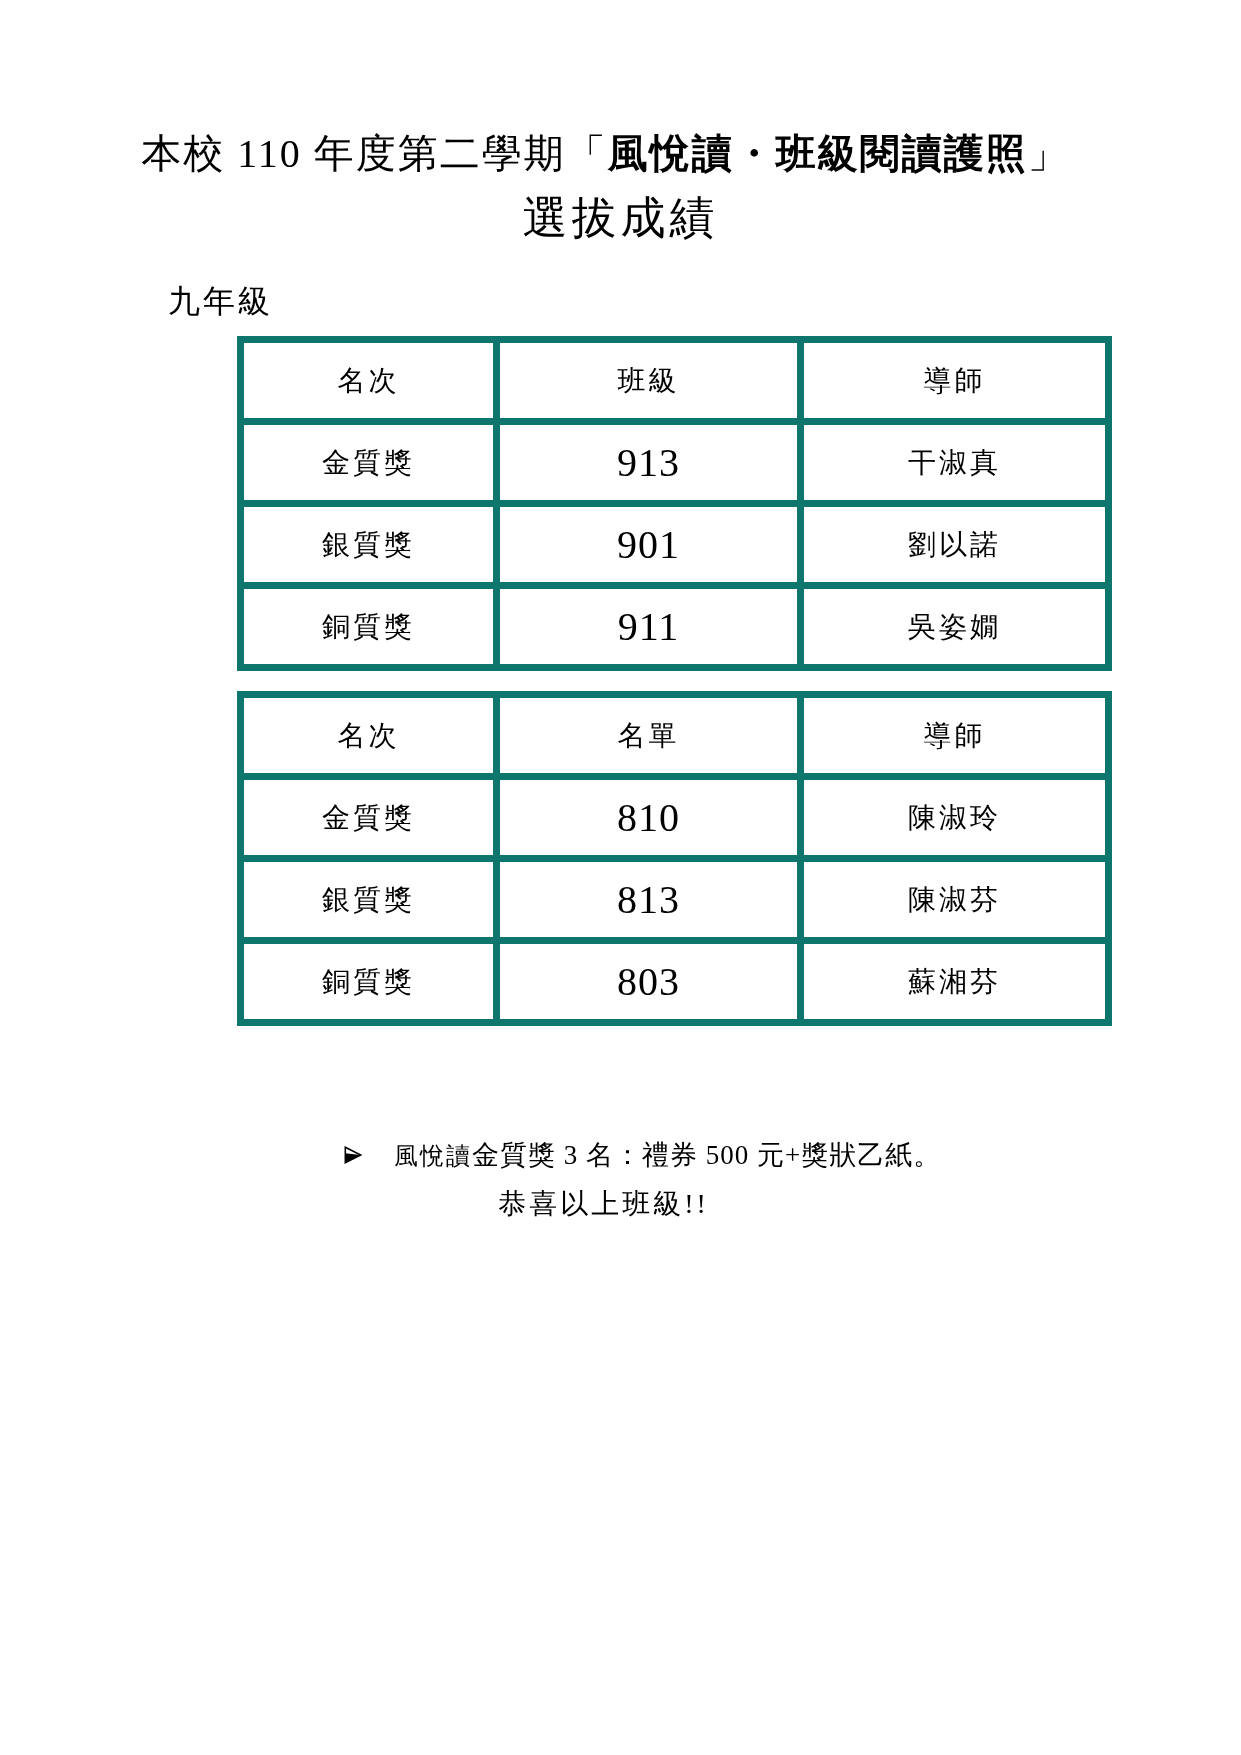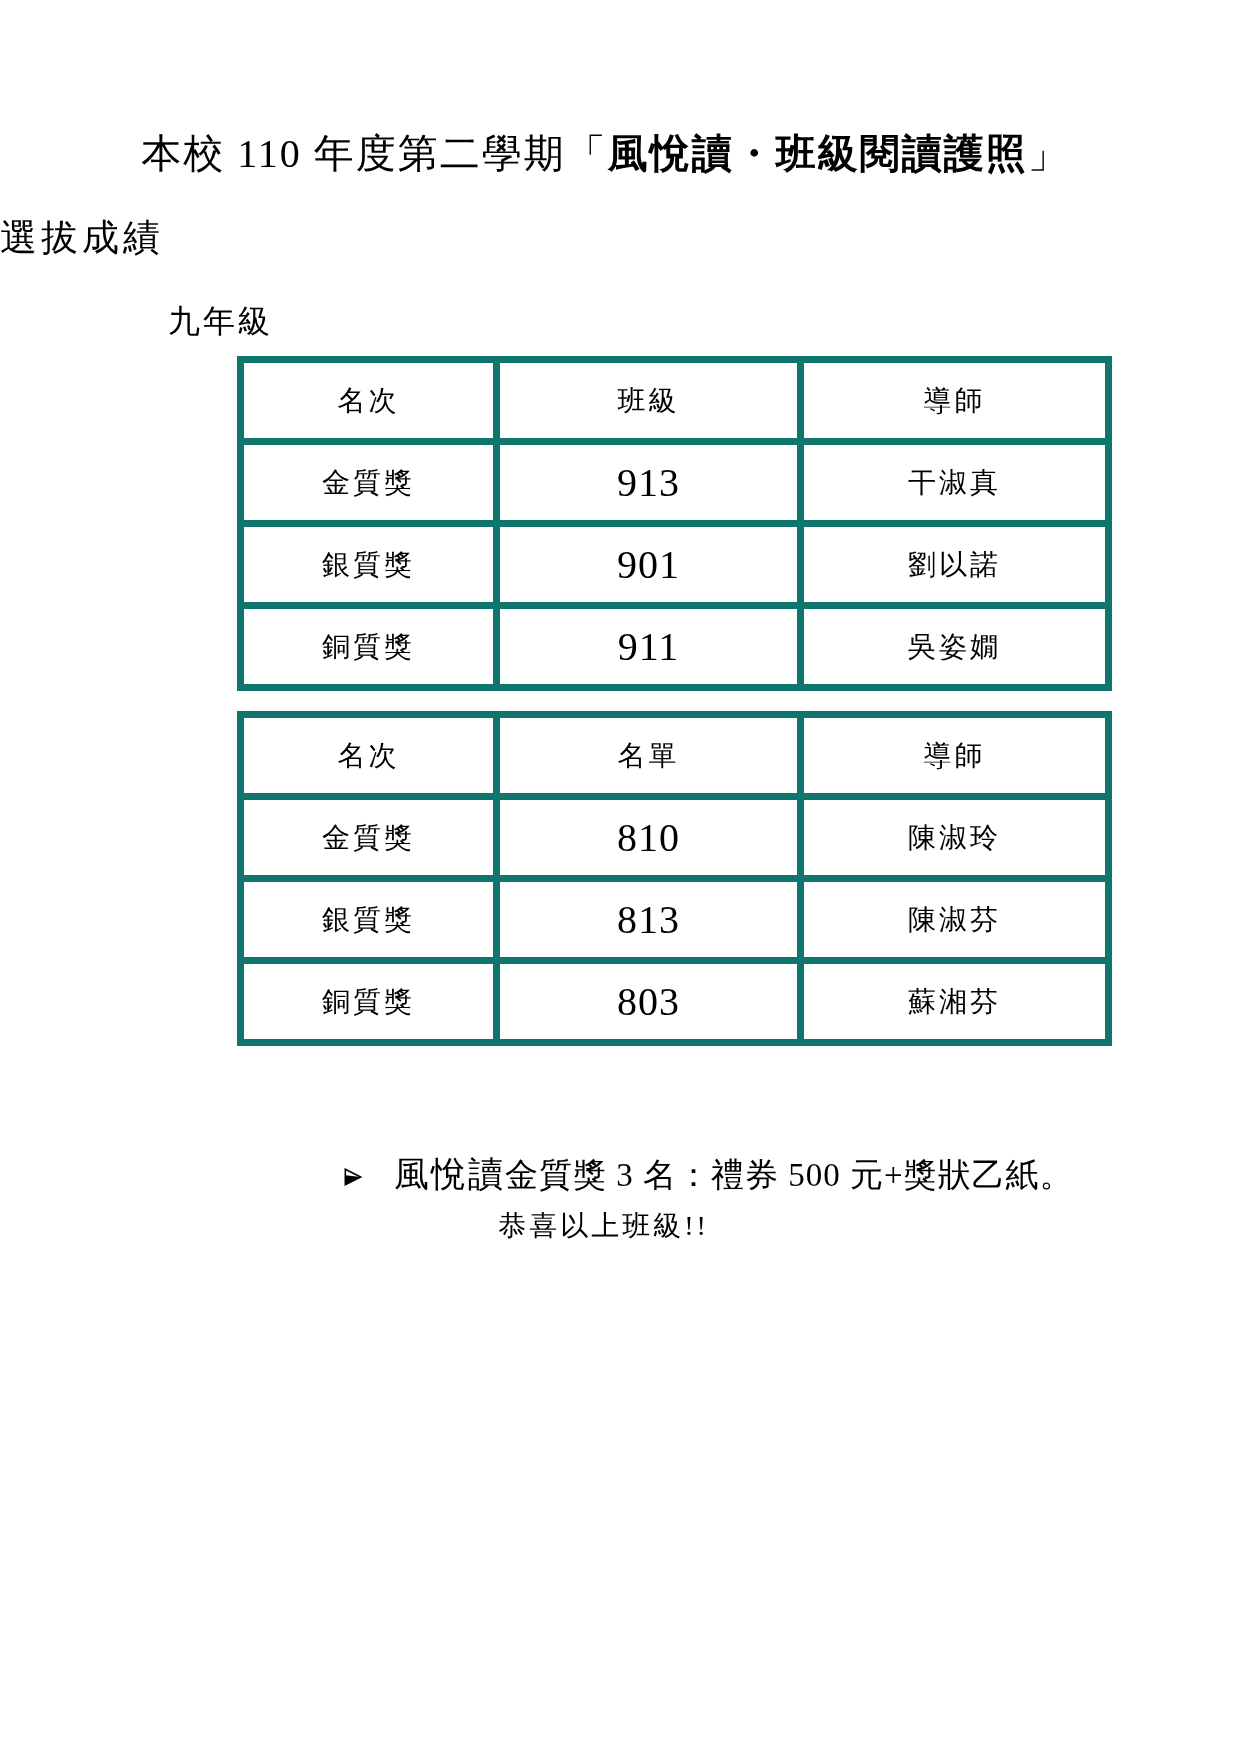--- a/index.html
+++ b/index.html
@@ -17,23 +17,23 @@
     padding-top: 130px;
     text-align: center;
     font-size: 40px;
     line-height: 48px;
     letter-spacing: 2px;
     transform: translateX(-15px);
     white-space: nowrap;
   }
   .title1 .bold { font-weight: 700; }
   .title2 {
-    margin-top: 36px;
-    text-align: left;
-    font-size: 37px;
+    margin-top: 16px;
+    text-align: center;
+    font-size: 45px;
     line-height: 48px;
     letter-spacing: 4px;
   }
 
   .section-label {
     margin: 42px 0 0 168px;
     font-size: 32px;
     line-height: 34px;
     letter-spacing: 3px;
   }
@@ -64,22 +64,22 @@
     line-height: 50px;
     white-space: nowrap;
     font-size: 27px;
   }
   .bullet .marker {
     display: inline-block;
     width: 22px;
     margin-right: 30px;
     vertical-align: -2px;
   }
-  .bullet .lead { font-size: 35px; letter-spacing: 2px; }
-  .bullet .rest { font-size: 33px; letter-spacing: 1px; }
+  .bullet .lead { font-size: 24px; letter-spacing: 2px; }
+  .bullet .rest { font-size: 27px; letter-spacing: 1px; }
 
   .footer {
     margin-top: 4px;
     text-align: center;
     font-size: 28px;
     line-height: 36px;
     letter-spacing: 3px;
     transform: translateX(-17px);
   }
 </style>

